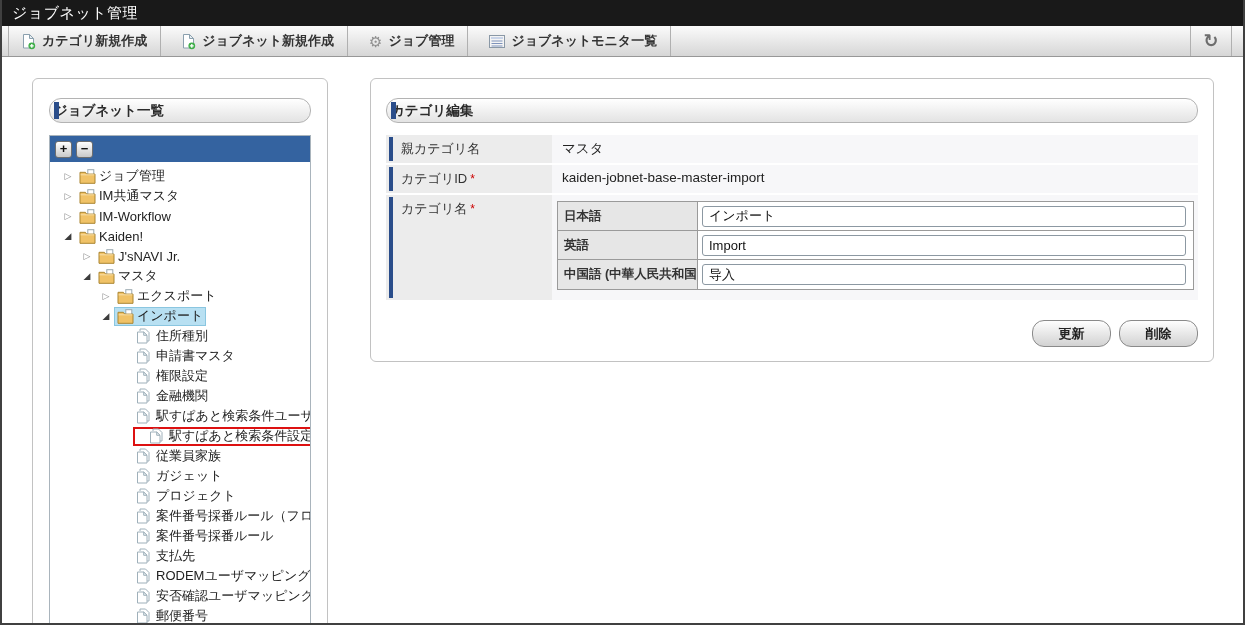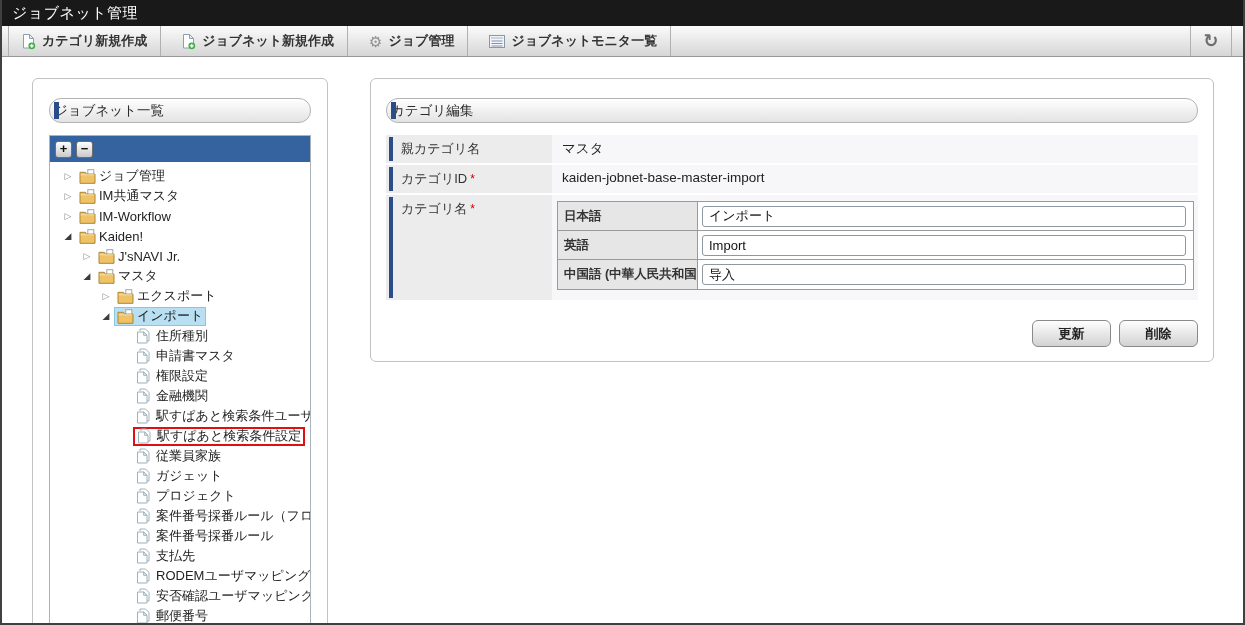--- a/index.html
+++ b/index.html
@@ -27,55 +27,55 @@
   .tb-refresh{width:42px;border-left:1px solid #b0b0b0;border-right:1px solid #b0b0b0;margin-right:11px;
     display:flex;align-items:center;justify-content:center;cursor:pointer;}
   .refresh-glyph{font-size:18px;font-weight:bold;color:#6d6d6d;line-height:1;}
   
   .left-panel{position:absolute;left:30px;top:78px;width:296px;height:700px;
     border:1px solid #c2c2c2;border-radius:6px;padding:19px 16px;background:#fff;}
   .right-panel{position:absolute;left:368px;top:78px;width:844px;height:284px;
     border:1px solid #c2c2c2;border-radius:6px;padding:19px 15px;background:#fff;}
   .panel-header{height:25px;border:1px solid #b3b3b3;border-radius:12px;
     background:linear-gradient(#ffffff,#e3e3e3);position:relative;display:flex;align-items:center;
-    padding-left:4px;font-size:13.5px;font-weight:normal;color:#2b2b2b;}
+    padding-left:4px;font-size:13.5px;font-weight:bold;color:#2b2b2b;}
   .panel-header .bar{position:absolute;left:4px;top:3px;bottom:3px;width:5px;background:var(--accent);}
   
   .tree-box{margin-top:12px;border:1px solid #a9b4bc;height:640px;overflow:hidden;background:#fff;}
   .tree-head{height:26px;background:var(--treehead);display:flex;align-items:center;gap:4px;padding-left:5px;}
   .tree-ctrl{width:17px;height:17px;background:linear-gradient(#ffffff,#c9c9c9);border:1px solid #6f6f6f;
     border-radius:3px;font-size:13px;font-weight:bold;line-height:14px;text-align:center;color:#111;cursor:pointer;}
   .tree-list{padding:4px 0;}
   .tree-row{height:20px;display:flex;align-items:center;white-space:nowrap;font-size:13px;color:#222;cursor:pointer;}
   .arrow{width:16px;flex:none;text-align:center;font-size:9px;color:#8a8a8a;line-height:20px;}
   .arrow.open{color:#3c3c3c;font-size:9px;}
   .node{display:inline-flex;align-items:center;height:19px;padding:0 2px;border:1px solid transparent;}
   .node.selected{background:var(--selbg);border:1px solid var(--selbd);}
-  .node.red-box{border:2px solid var(--red);padding:0 2px;}
+  .node.red-box{border:2px solid var(--red);padding:0 14px;}
   .ticon{width:17px;height:16px;flex:none;margin-right:3px;display:inline-flex;align-items:center;}
   
   .form{margin-top:12px;}
   .frow{display:flex;margin-bottom:2px;}
   .flabel{width:166px;flex:none;background:#ececec;position:relative;padding:5px 8px 5px 15px;
     font-size:13px;font-weight:normal;color:#333;}
   .flabel .bar{position:absolute;left:3px;top:2px;bottom:2px;width:4px;background:var(--accent);}
   .fvalue{flex:1;background:#f7f7f9;padding:5px 10px;font-size:13.5px;color:#222;}
   .fvalue.multi{padding:6px 0 10px 5px;}
   .req{color:var(--reqred);margin-left:3px;font-size:12px;}
   .loc-table{border:1px solid #9a9a9a;width:637px;background:#fff;}
   .loc-row{display:flex;border-bottom:1px solid #9a9a9a;height:29px;}
   .loc-row:last-child{border-bottom:none;}
   .loc-label{width:140px;flex:none;background:#e6e6e6;border-right:1px solid #9a9a9a;font-size:12.5px;
     font-weight:bold;color:#333;display:flex;align-items:center;padding:0 6px;white-space:nowrap;overflow:hidden;}
   .loc-input-cell{flex:1;display:flex;align-items:center;padding:0 4px;}
   .text-input{width:484px;height:21px;border:1px solid #8c98a2;border-radius:3px;padding:0 6px;
     font-size:13px;font-family:inherit;color:#111;background:#fff;}
   .btn-row{margin-top:20px;display:flex;justify-content:flex-end;gap:8px;}
   .btn{width:79px;height:27px;background:linear-gradient(#fefefe,#d2d2d2);border:1px solid #8a8a8a;
-    border-radius:6px;font-size:13px;font-weight:bold;color:#222;font-family:inherit;cursor:pointer;text-align:center;}
+    border-radius:12px;font-size:13px;font-weight:bold;color:#222;font-family:inherit;cursor:pointer;text-align:center;}
 </style>
 </head>
 <body>
 
 <div class="screen">
 
   <div class="titlebar">ジョブネット管理</div>
 
   <div class="toolbar">
     <div class="tb-buttons">

